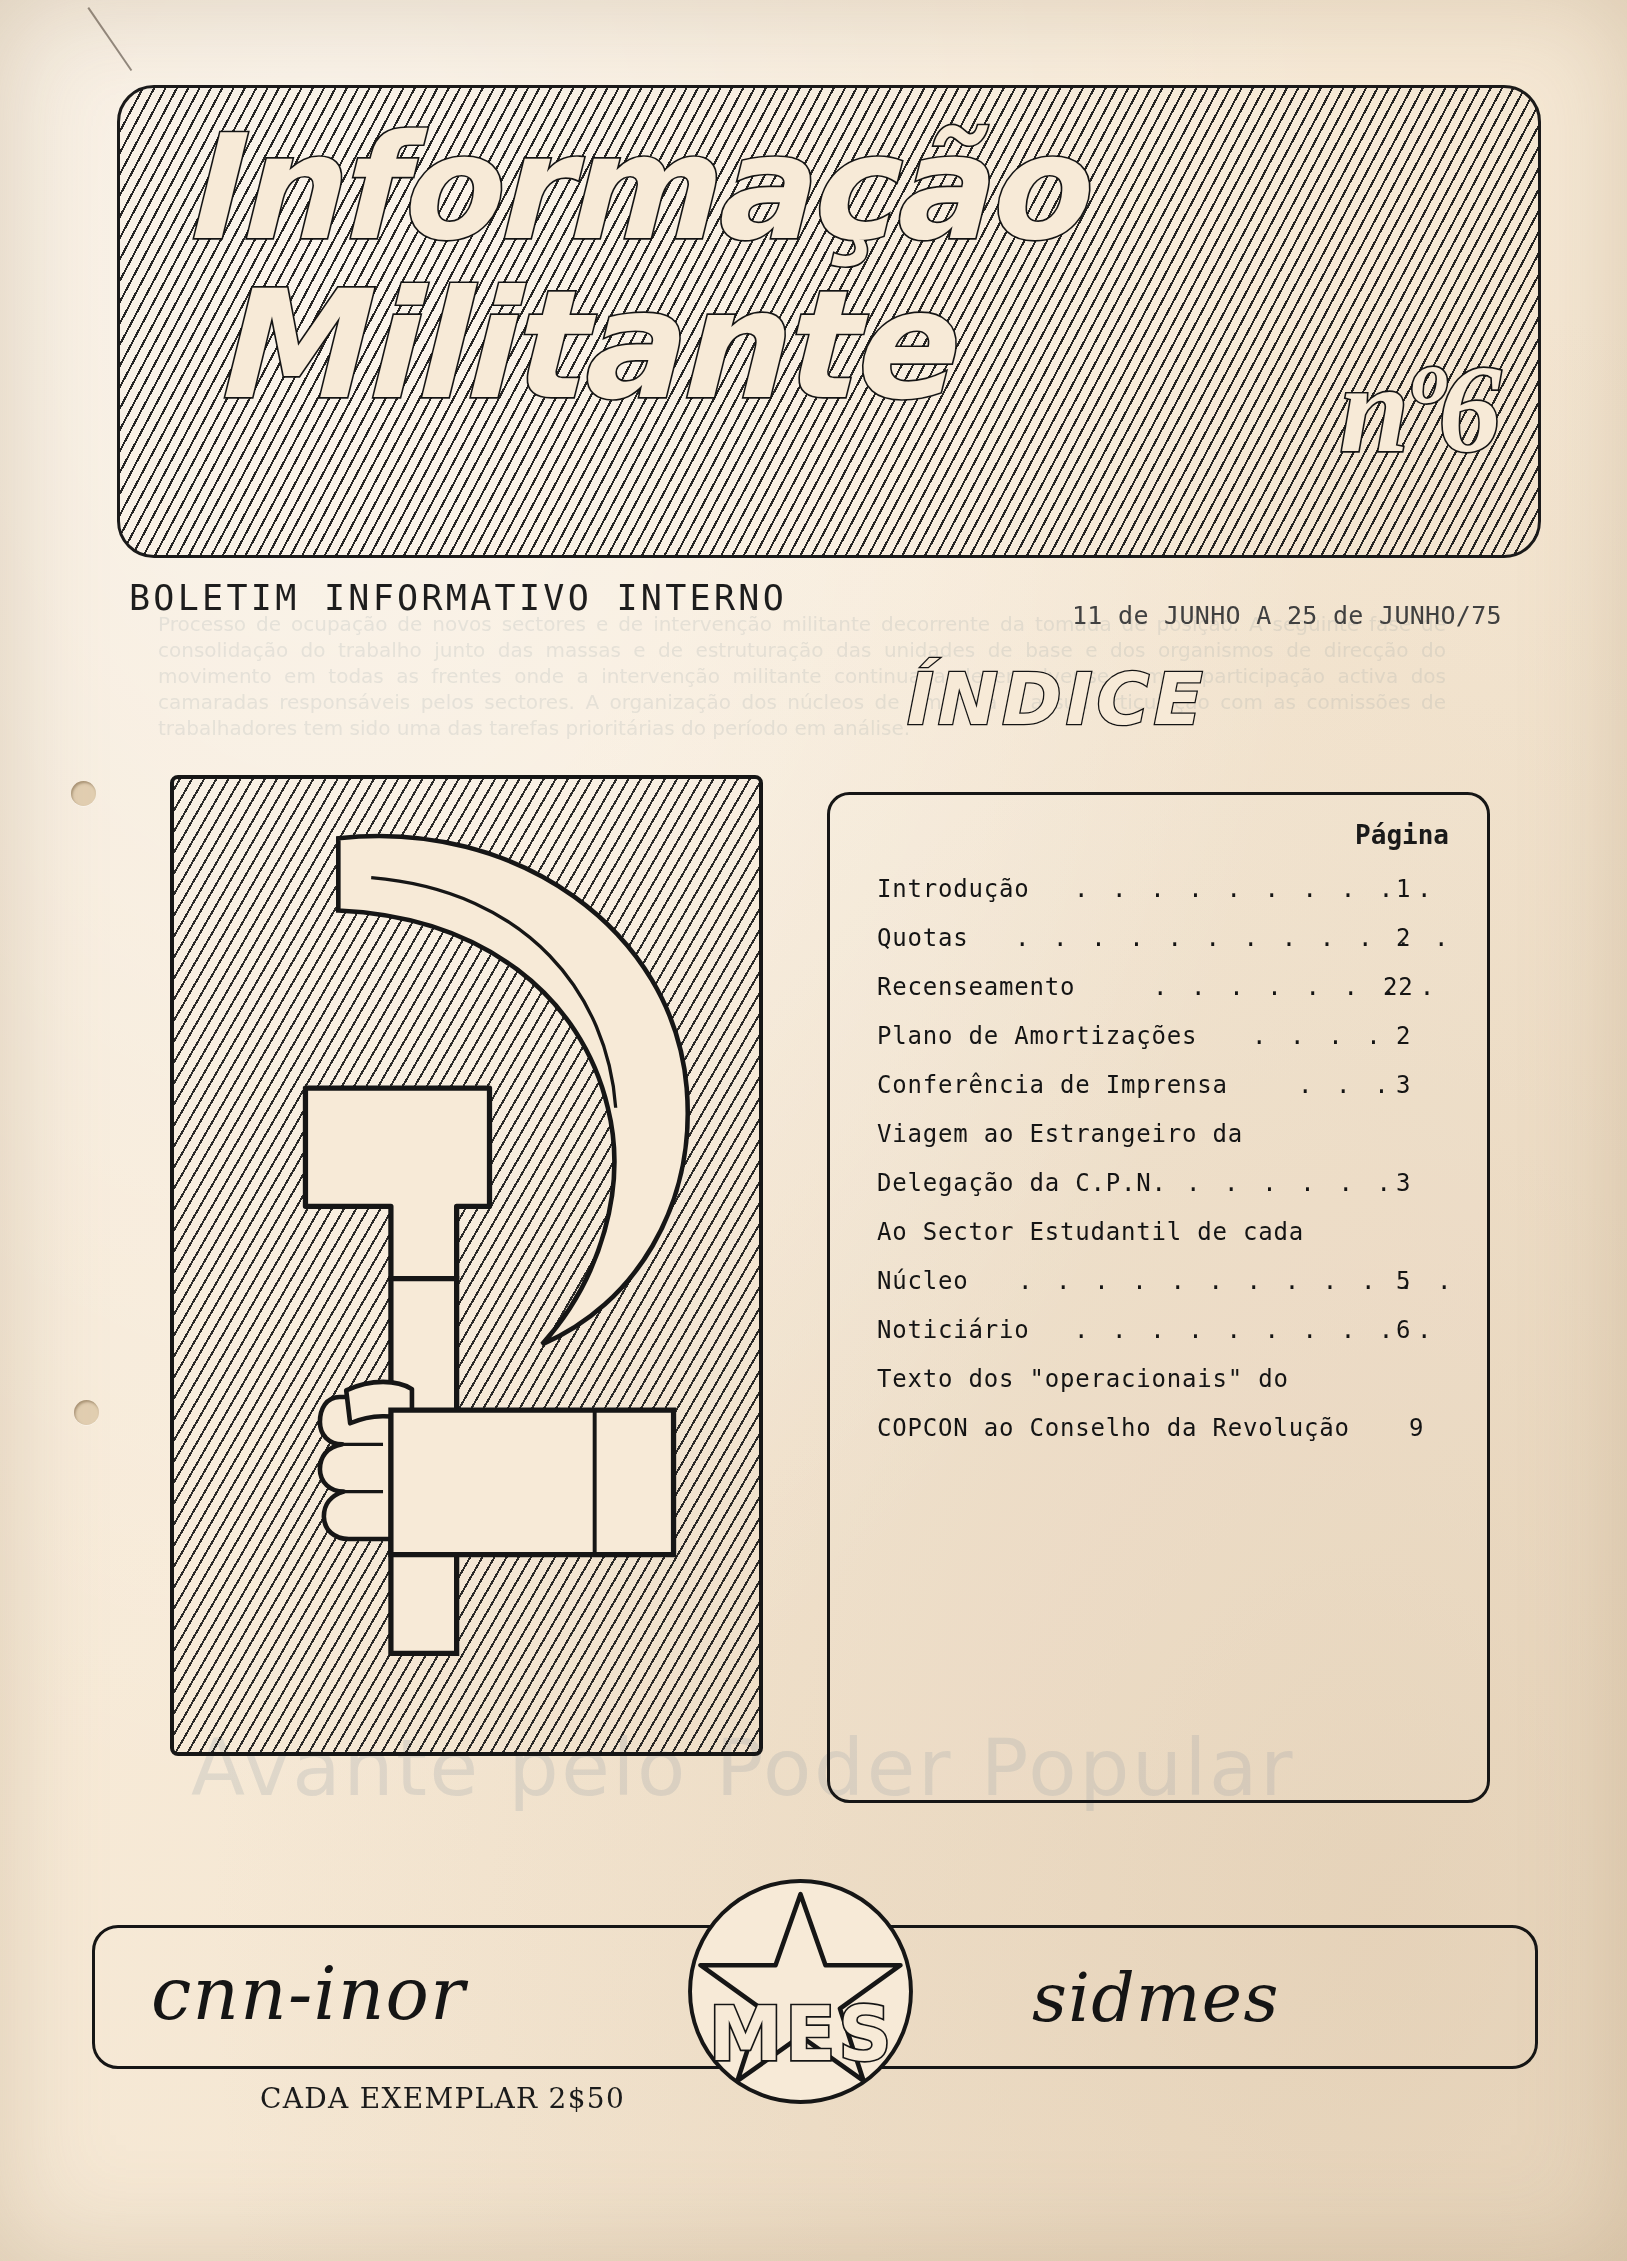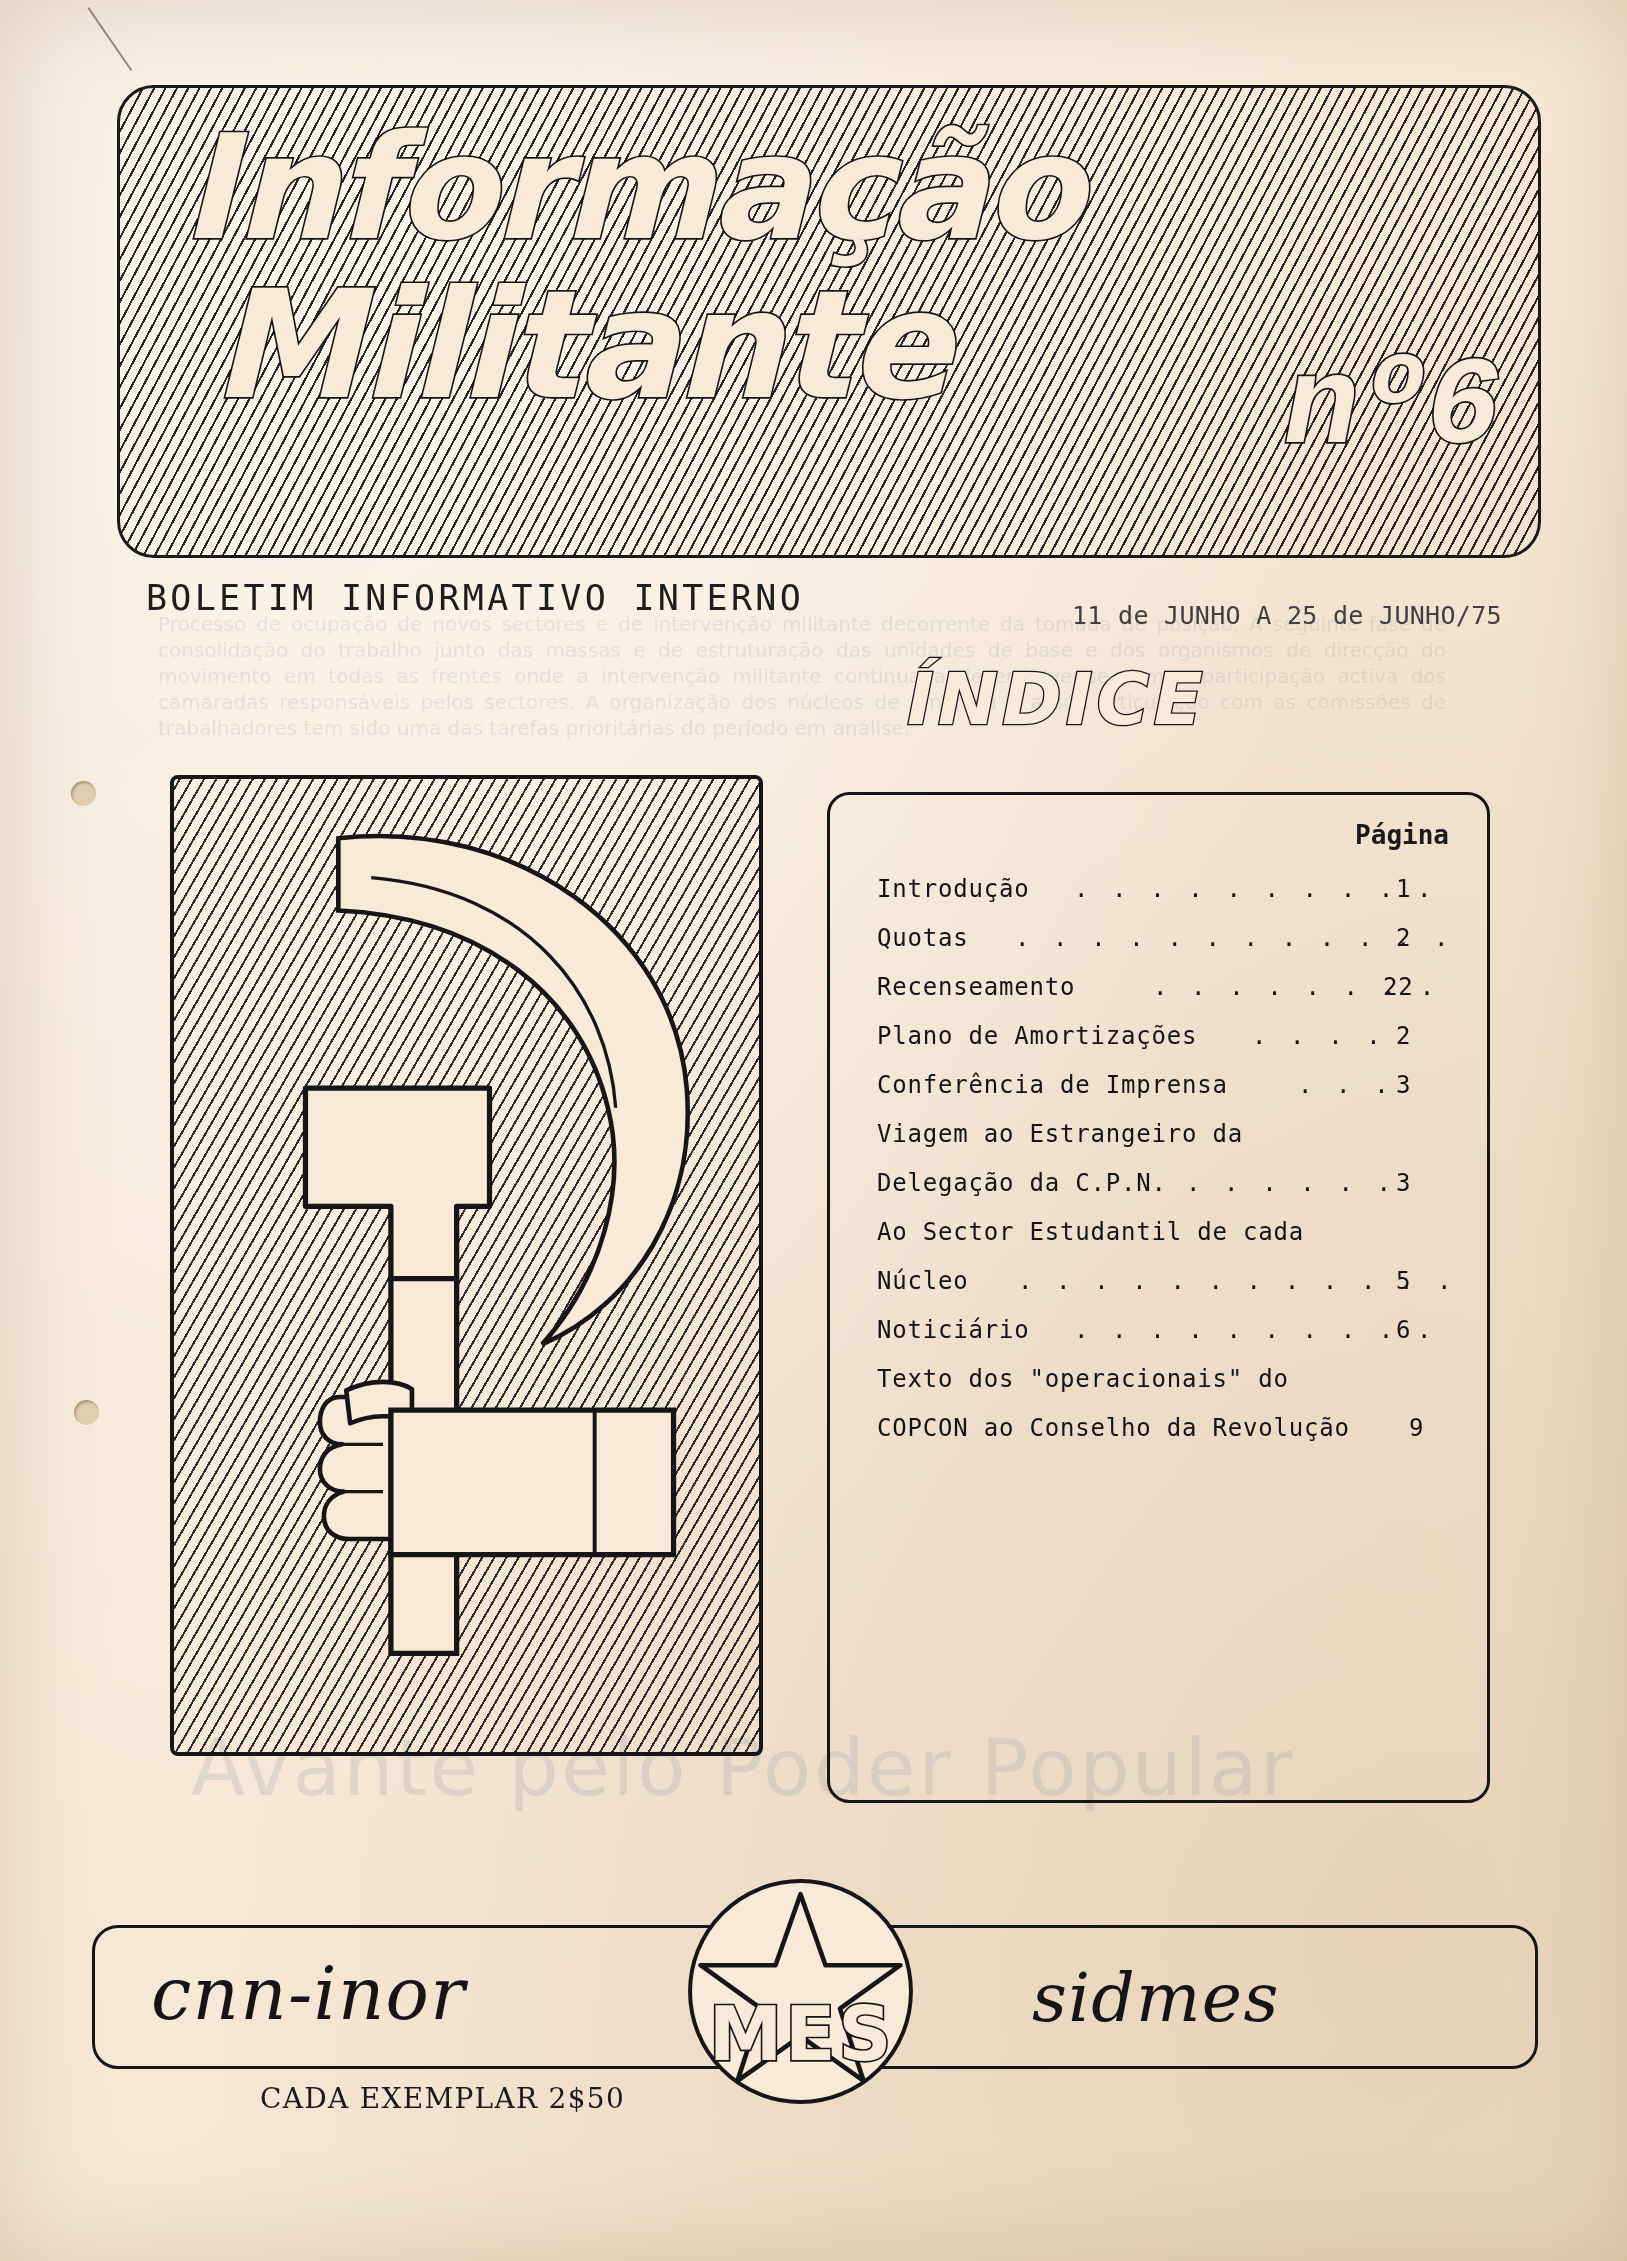--- a/index.html
+++ b/index.html
@@ -93,34 +93,34 @@
     left: 105px;
     top: 170px;
     font-size: 150px;
     font-style: italic;
     transform: skewX(-3deg);
   }
   .mast-issue {
     position: absolute;
     right: 41px;
     top: 250px;
-    font-family: Liberation Mono, monospace;
+    font-family: Liberation Serif, serif;
     font-size: 125px;
     font-weight: bold;
     font-style: italic;
     color: #f7ead7;
     -webkit-text-stroke: 3.3px #141414;
     paint-order: stroke fill;
     letter-spacing: -4px;
   }
 
   
   .subtitle {
     position: absolute;
-    left: 146px;
+    left: 129px;
     top: 578px;
     font-family: "DejaVu Sans Mono", monospace;
     font-size: 35px;
     letter-spacing: 3.3px;
     color: #1d1d1d;
   }
   .daterange {
     position: absolute;
     left: 1072px;
     top: 591px;

